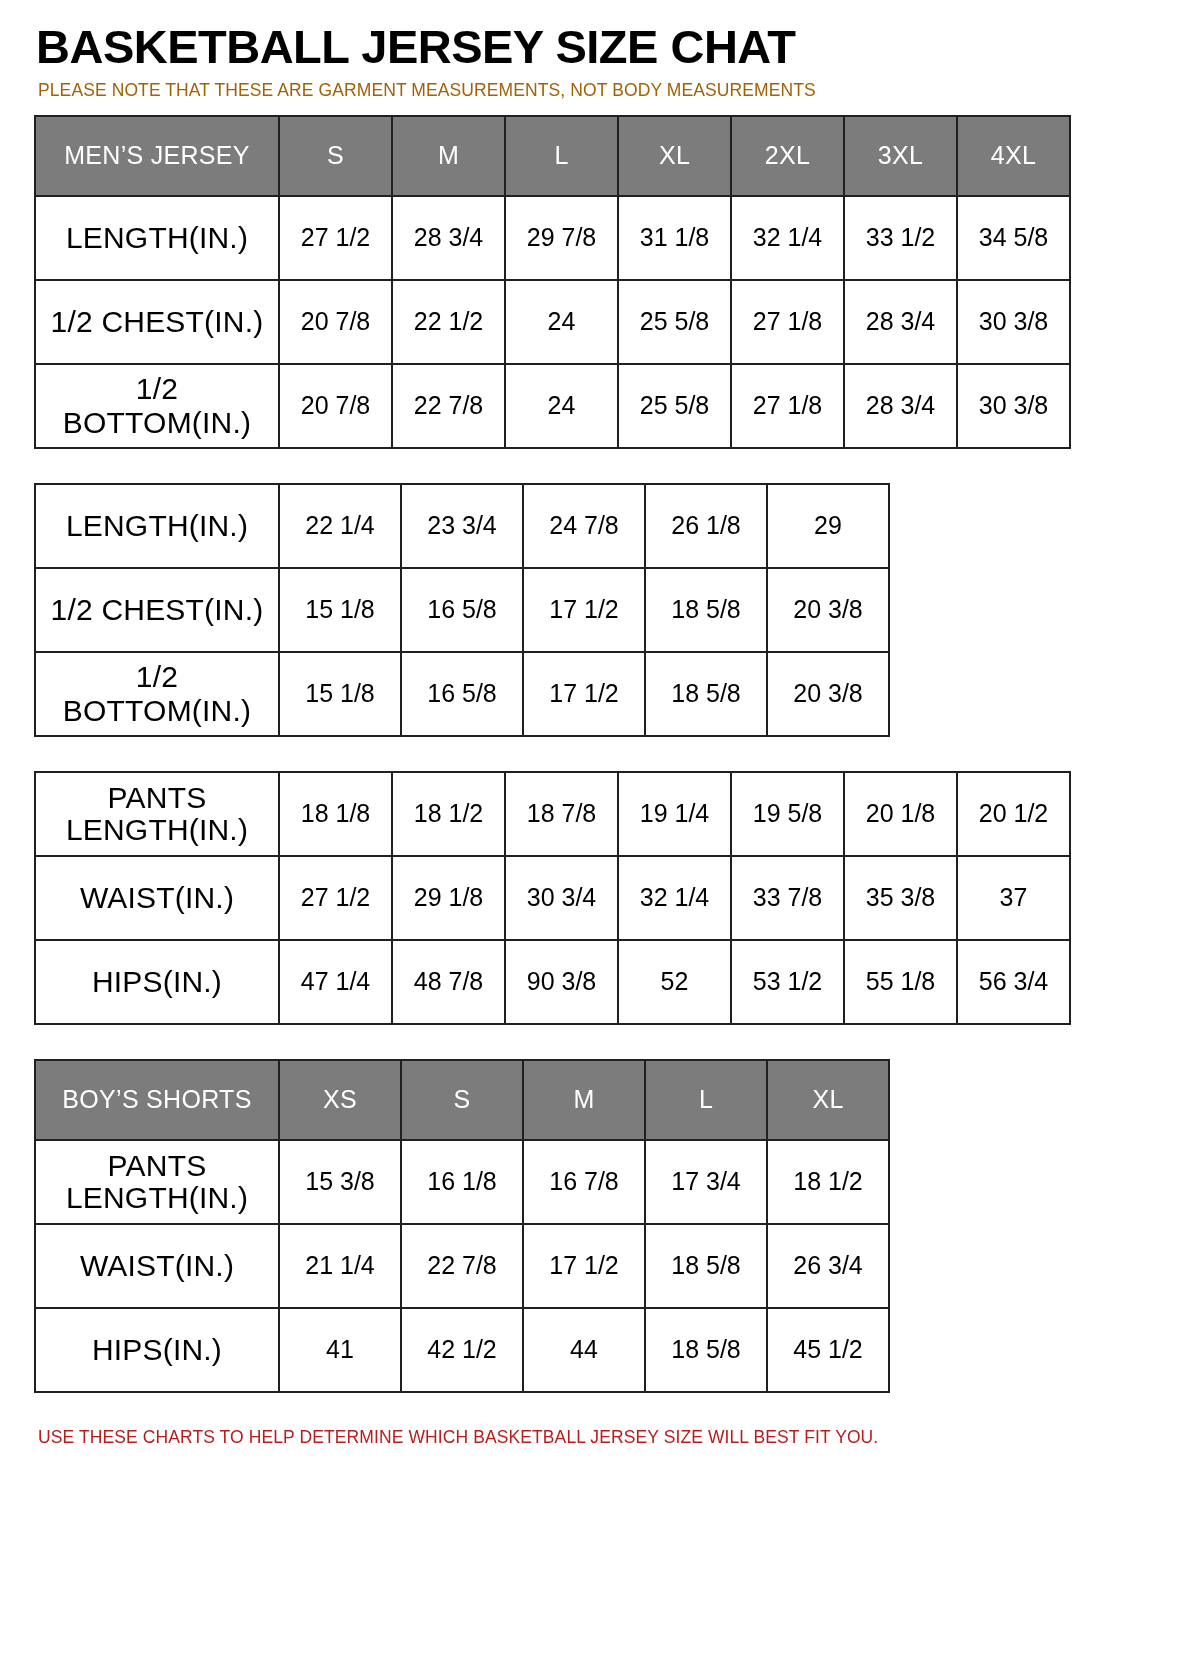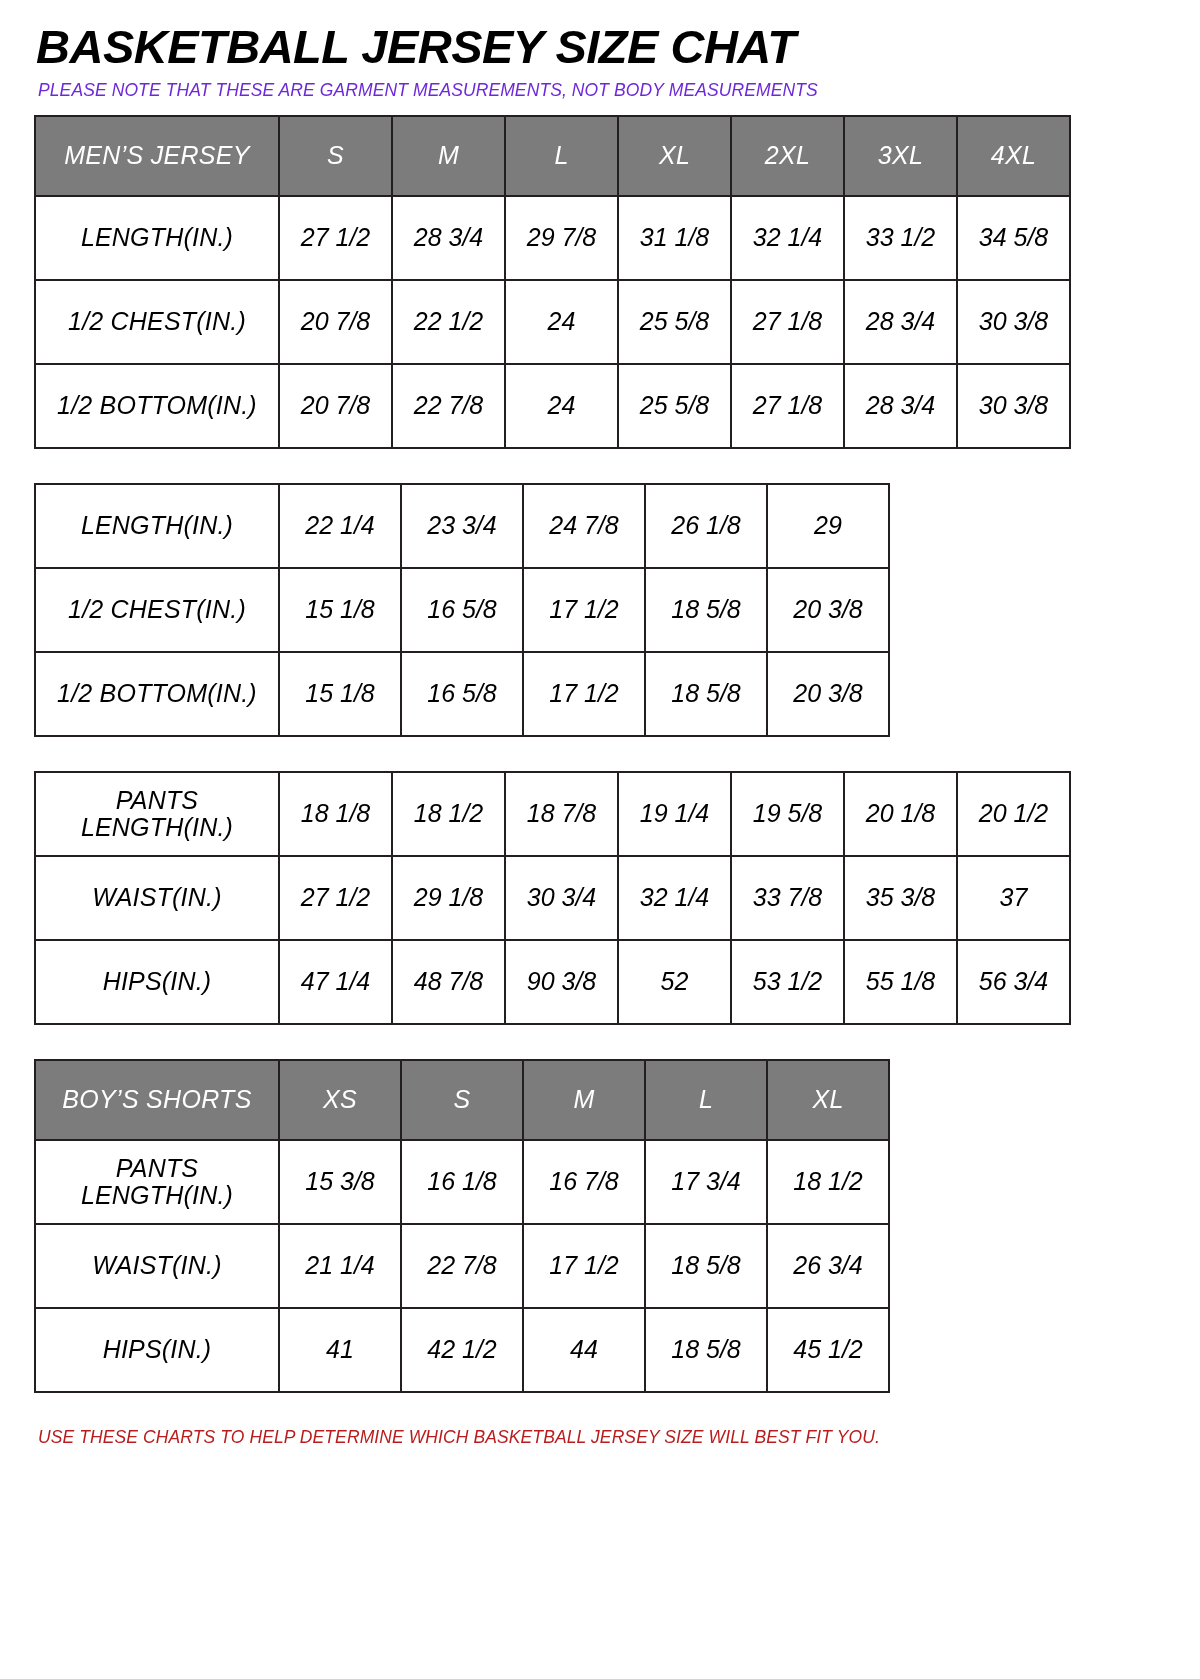--- a/index.html
+++ b/index.html
@@ -11,32 +11,31 @@
     width: 1200px;
     height: 1679px;
     font-family: "Liberation Sans", sans-serif;
     color: #000000;
     overflow: hidden;
   }
   .page {
     padding: 18px 30px 0 34px;
     box-sizing: border-box;
     width: 1200px;
-    font-style: italic;
   }
   .title {
     font-size: 47px;
     font-weight: bold;
     letter-spacing: -0.5px;
     line-height: 1.05;
     margin: 4px 0 8px 2px;
     white-space: nowrap;
   }
   .note {
-    color: #6d28d9;
+    color: #a16207;
     font-size: 17.5px;
     line-height: 1.35;
     max-width: 800px;
     margin: 0 0 12px 4px;
     letter-spacing: 0.1px;
   }
   table.size {
     border-collapse: collapse;
     margin-bottom: 34px;
     table-layout: fixed;
@@ -58,21 +57,21 @@
   }
   .hdr-row td.rowlabel {
     font-size: 25px;
   }
   .body-row td {
     font-size: 25px;
     height: 74px;
     background: #ffffff;
   }
   .body-row td.rowlabel {
-    font-size: 25px;
+    font-size: 30px;
     letter-spacing: 0.2px;
     text-align: center;
   }
   .two-line {
     line-height: 1.07;
     font-size: 24px;
   }
   .footer {
     color: #b91c1c;
     font-size: 17.5px;

